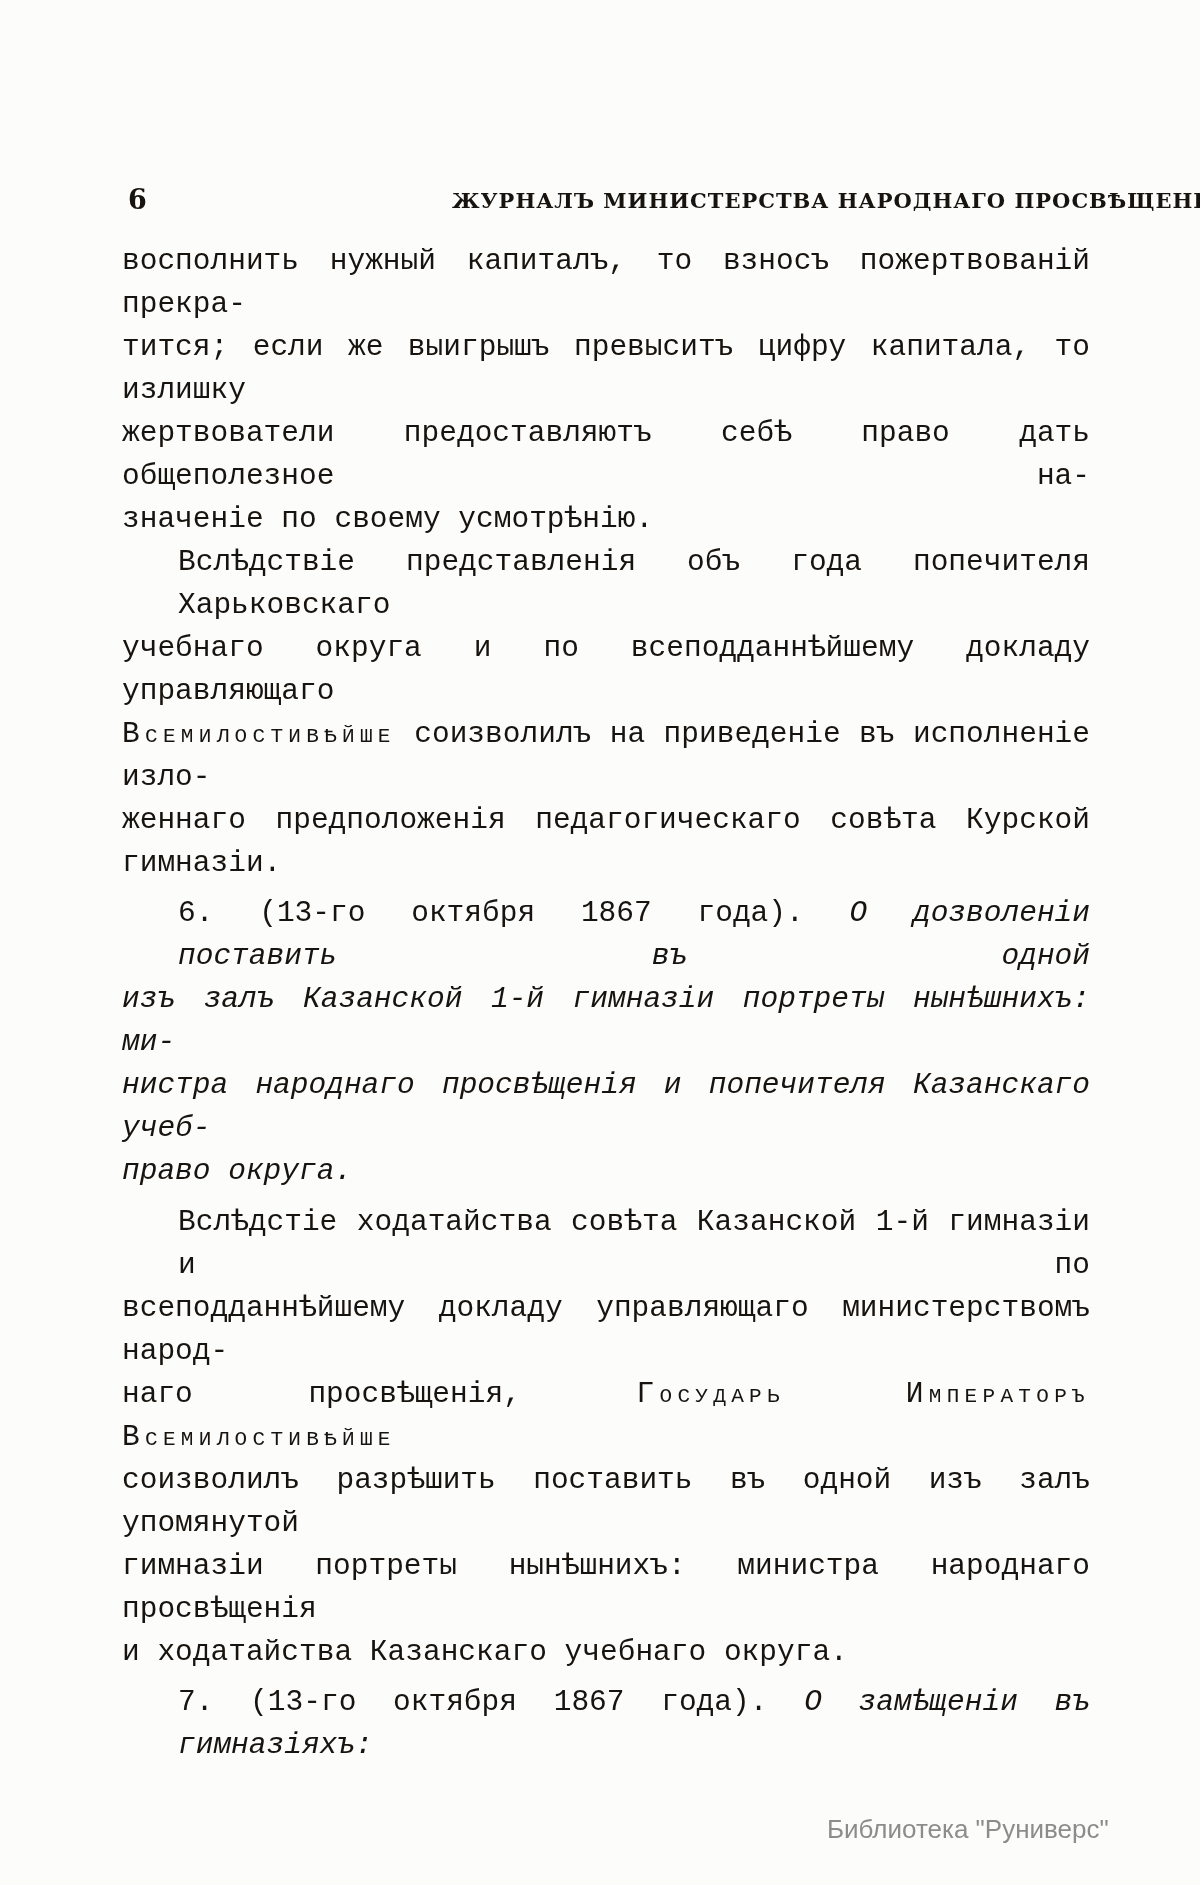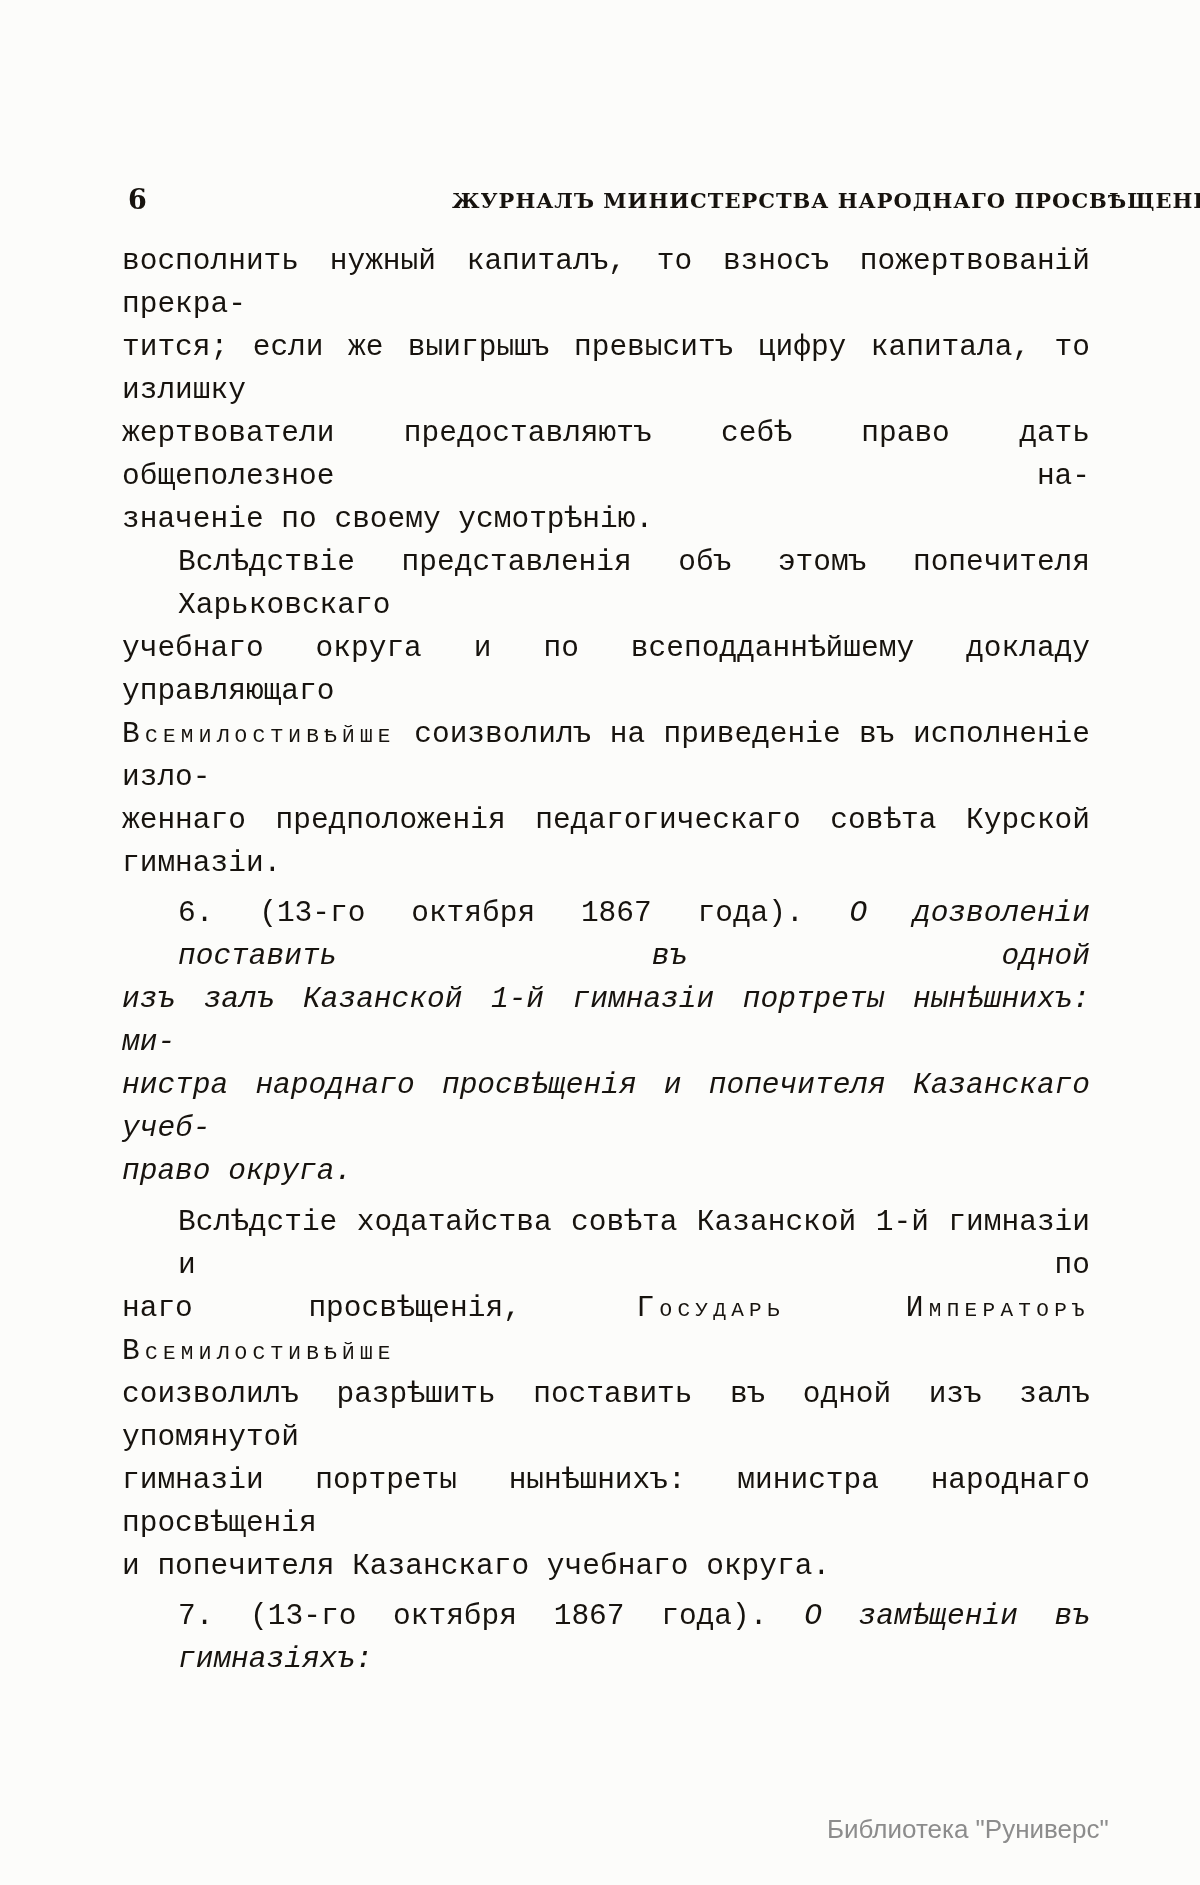--- a/index.html
+++ b/index.html
@@ -50,36 +50,37 @@
     <span class="title">ЖУРНАЛЪ МИНИСТЕРСТВА НАРОДНАГО ПРОСВѢЩЕНІЯ.</span>
   </div>
   <div id="doc" class="doc">
       <div class="para">
         <div class="line"><span>восполнить нужный капиталъ, то взносъ пожертвованій прекра-</span></div>
         <div class="line"><span>тится; если же выигрышъ превыситъ цифру капитала, то излишку</span></div>
         <div class="line"><span>жертвователи предоставляютъ себѣ право дать общеполезное на-</span></div>
         <div class="line last"><span>значеніе по своему усмотрѣнію.</span></div>
       </div>
       <div class="para">
-        <div class="line indent"><span>Вслѣдствіе представленія объ этомъ попечителя Харьковскаго</span></div>
+        <div class="line indent"><span>Вслѣдствіе представленія объ года попечителя Харьковскаго</span></div>
         <div class="line"><span>учебнаго округа и по всеподданнѣйшему докладу управляющаго</span></div>
         <div class="line"><span class="sc">Всемилостивѣйше</span><span> соизволилъ на приведеніе въ исполненіе изло-</span></div>
         <div class="line last"><span>женнаго предположенія педагогическаго совѣта Курской гимназіи.</span></div>
       </div>
       <div class="para heading">
         <div class="line indent"><span>6. (13-го октября 1867 года). </span><span class="it">О дозволеніи поставить въ одной</span></div>
         <div class="line"><span class="it">изъ залъ Казанской 1-й гимназіи портреты нынѣшнихъ: ми-</span></div>
         <div class="line"><span class="it">нистра народнаго просвѣщенія и попечителя Казанскаго учеб-</span></div>
         <div class="line last"><span class="it">право округа.</span></div>
       </div>
       <div class="para">
         <div class="line indent"><span>Вслѣдстіе ходатайства совѣта Казанской 1-й гимназіи и по</span></div>
+        <div class="line"><span>всеподданнѣйшему докладу управляющаго министерствомъ народ-</span></div>
         <div class="line"><span>наго просвѣщенія, </span><span class="sc">Государь Императоръ Всемилостивѣйше</span></div>
         <div class="line"><span>соизволилъ разрѣшить поставить въ одной изъ залъ упомянутой</span></div>
         <div class="line"><span>гимназіи портреты нынѣшнихъ: министра народнаго просвѣщенія</span></div>
-        <div class="line last"><span>и попечителя Казанскаго учебнаго округа.</span></div>
+        <div class="line last"><span>и ходатайства Казанскаго учебнаго округа.</span></div>
       </div>
       <div class="para heading">
         <div class="line indent"><span>7. (13-го октября 1867 года). </span><span class="it">О замѣщеніи въ гимназіяхъ:</span></div>
       </div>
     </div>
   <div class="watermark" style="color: rgb(140, 140, 140);">Библиотека "Руниверс"</div>
 </div>
 
 </body></html>

